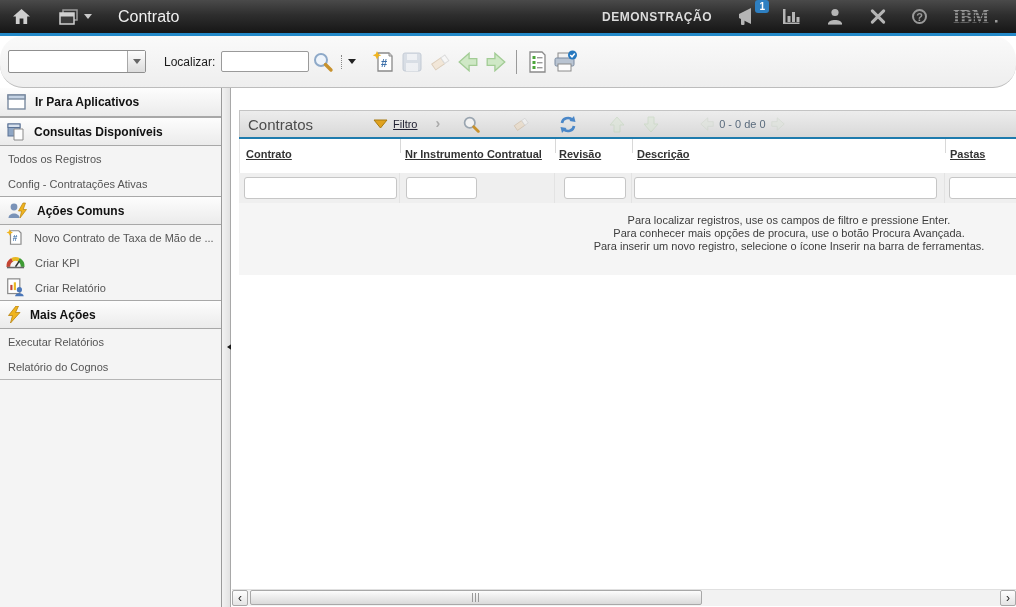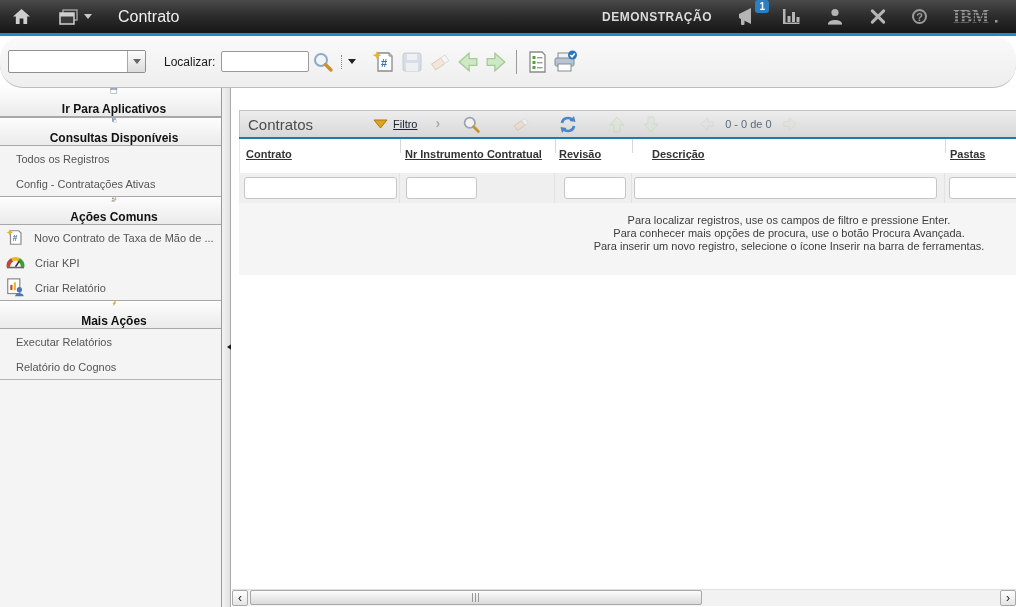--- a/index.html
+++ b/index.html
@@ -38,43 +38,43 @@
   .icon-btn{width:28px;height:28px;display:flex;align-items:center;justify-content:center;cursor:pointer;}
   .dots{border-left:1px dotted #888;height:14px;margin:0 2px 0 4px;}
   .mini-caret{width:0;height:0;border:4px solid transparent;border-top:5px solid #222;margin-top:4px;}
   .tsep{width:1px;height:24px;background:#9a9a9a;margin:0 6px;}
   .disabled{opacity:.45;}
 
   
   .body{display:flex;height:519px;}
   .sidebar{width:222px;background:#f4f4f4;border-right:1px solid #9a9a9a;font-size:11px;color:#555;}
   .sb-header{height:29px;display:flex;align-items:center;gap:8px;padding-left:7px;
-    background:linear-gradient(#fdfdfd,#ebebeb);border-top:1px solid #a8a8a8;border-bottom:1px solid #a8a8a8;flex-direction:column;}
+    background:linear-gradient(#fdfdfd,#ebebeb);border-top:1px solid #a8a8a8;border-bottom:1px solid #a8a8a8;}
   .sb-header:first-child{border-top:none;}
   .sb-header .sb-title{font-size:12px;font-weight:bold;color:#111;}
-  .sb-item{height:25px;display:flex;align-items:center;padding-left:16px;cursor:pointer;position:relative;}
+  .sb-item{height:25px;display:flex;align-items:center;padding-left:8px;cursor:pointer;position:relative;}
   .sb-item.with-icon{padding-left:6px;gap:10px;}
   .sb-item .lbl{white-space:nowrap;overflow:hidden;}
   .submenu-arrow{position:absolute;right:12px;width:0;height:0;border:4px solid transparent;border-left:6px solid #555;}
   .sb-sep{border-top:1px solid #b5b5b5;}
 
   .gutter{width:9px;background:linear-gradient(90deg,#f2f2f2,#e2e2e2);border-right:1px solid #a8a8a8;position:relative;}
   .gutter .handle{position:absolute;top:255px;left:1px;width:0;height:0;
     border:4px solid transparent;border-right:6px solid #1a1a1a;cursor:pointer;}
 
   .main{flex:1;background:#fff;overflow:hidden;position:relative;}
   .panel{width:1100px;margin:22px 0 0 8px;}
   .panel-toolbar{height:27px;background:linear-gradient(#ededed,#d8d8d8);
     border:1px solid #c4c4c4;border-bottom:none;display:flex;align-items:center;padding:0 8px;}
   .pt-title{font-size:15px;color:#4d4d4d;margin-right:60px;}
   .filter-link{display:flex;align-items:center;gap:5px;cursor:pointer;}
   .filter-link .flbl{font-size:11px;color:#223;text-decoration:underline;}
   .pt-chev{color:#aaa;font-size:14px;font-weight:bold;margin:0 0 2px 18px;}
   .pt-ic{margin-left:22px;display:flex;align-items:center;cursor:pointer;}
-  .pag{display:flex;align-items:center;gap:10px;margin-left:40px;justify-content:space-between;}
+  .pag{display:flex;align-items:center;gap:4px;margin-left:40px;justify-content:space-between;}
   .pag-text{font-size:11px;color:#5a6b7d;}
   .blue-underline{height:2px;background:#1e7bad;width:100%;}
 
   .header-row{position:relative;height:34px;background:#fff;border-left:1px solid #e8e8e8;}
   .col-h{position:absolute;top:9px;font-size:11px;font-weight:bold;color:#333;
     text-decoration:underline;cursor:pointer;white-space:nowrap;}
   .col-sep{position:absolute;top:0;height:14px;width:1px;background:#d8d8d8;}
 
   .filter-row{position:relative;height:30px;background:#efefef;}
   .f-in{position:absolute;top:4px;height:22px;border:1px solid #c6c6c6;border-radius:3px;
@@ -376,21 +376,21 @@
               </svg>
           </span>
         </span>
       </div>
       <div class="blue-underline"></div>
 
       <div class="header-row">
         <span class="col-h" style="left:6px">Contrato</span>
         <span class="col-h" style="left:165px">Nr Instrumento Contratual</span>
         <span class="col-h" style="left:319px;width:68px;text-align:left">Revisão</span>
-        <span class="col-h" style="left:412px">Descrição</span>
+        <span class="col-h" style="left:397px">Descrição</span>
         <span class="col-h" style="left:710px">Pastas</span>
         <span class="col-sep" style="left:160px"></span>
         <span class="col-sep" style="left:315px"></span>
         <span class="col-sep" style="left:392px"></span>
         <span class="col-sep" style="left:705px"></span>
       </div>
 
       <div class="filter-row">
         <input class="f-in" style="left: 5px; width: 153px;" value="">
         <input class="f-in" style="left: 167px; width: 71px;" value="">

